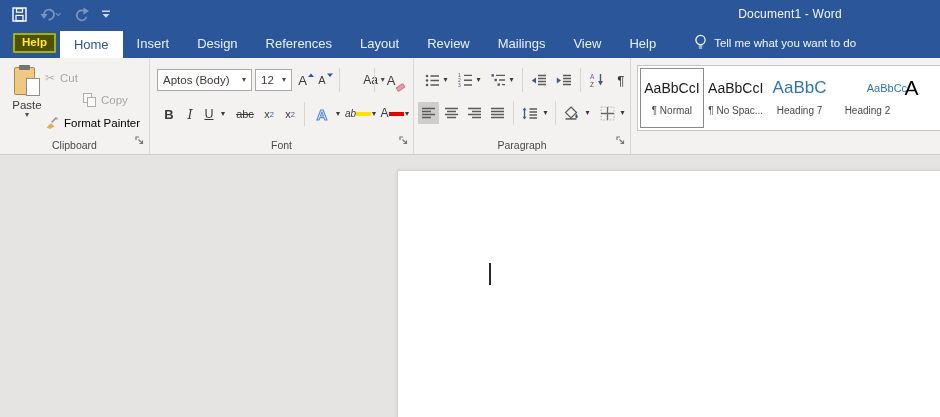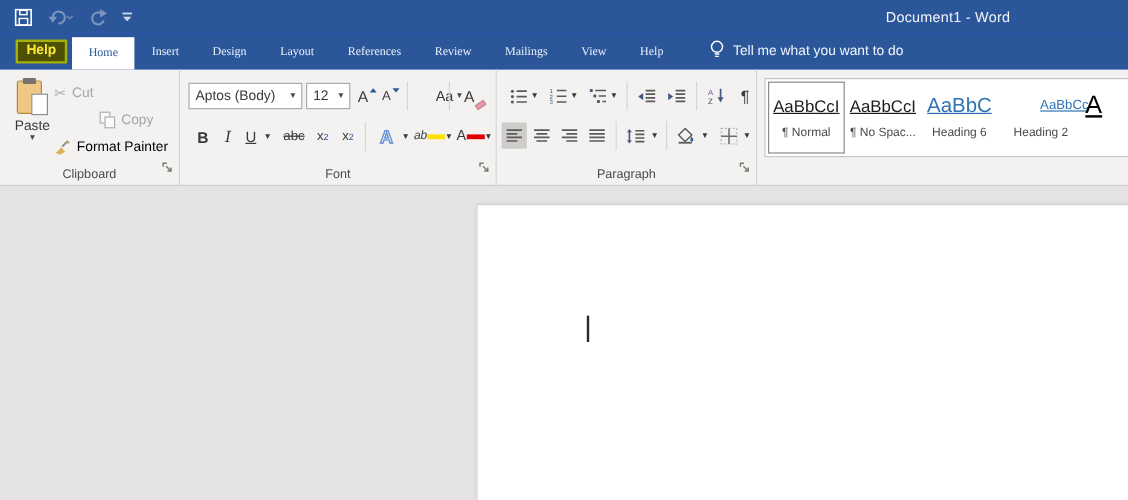--- a/index.html
+++ b/index.html
@@ -1,35 +1,35 @@
 <!DOCTYPE html>
 <html><head>
 <meta charset="utf-8">
 <style>
   * { margin:0; padding:0; box-sizing:border-box; }
   html,body { background:#888; }
   body { font-family:"Liberation Sans", sans-serif; }
   #window {
     position:relative; width:940px; height:417px; overflow:hidden;
-    background:#1d4ed8; font-family:"Liberation Sans", sans-serif;
+    background:#be185d; font-family:"Liberation Sans", sans-serif;
   }
   
   .titlebar { position:absolute; left:0; top:0; width:100%; height:28px; background:#2b579a; }
   .qat { position:absolute; left:12px; top:0; height:28px; display:flex; align-items:center; gap:12px; }
   .qat-btn { display:inline-flex; align-items:center; cursor:default; }
   .title-text { position:absolute; left:660px; top:0; width:260px; height:28px;
     display:flex; align-items:center; justify-content:center;
     color:#f2f5fb; font-size:12px; letter-spacing:.2px; }
   
   .tabrow { position:absolute; left:0; top:28px; width:100%; height:30px; background:#2b579a;
     display:flex; align-items:center; }
   .file-tab { margin-left:13px; padding:2px 7px 3px; background:#4e5104; border:2px solid #a3b109;
     color:#ffe83a; font-size:11.5px; font-weight:bold; line-height:1; border-radius:1px; cursor:default; }
   .tab { padding:0 14px; height:30px; display:flex; align-items:center; color:#e9effa;
-    font-size:10px; cursor:default;font-family:Liberation Serif, serif; }
+    font-size:13px; cursor:default; }
   .tab.active { background:#ffffff; color:#2b579a; height:27px; align-self:flex-end; margin-left:4px; }
   .tellme { display:flex; align-items:center; gap:7px; margin-left:24px; color:#f2f6fd; font-size:11.5px; cursor:default; }
   
   .ribbon { position:absolute; left:0; top:58px; width:100%; height:97px; background:#f3f2f1;
     border-bottom:1px solid #d0cecc; }
   .group { position:absolute; top:0; bottom:0; border-right:1px solid #d8d6d4; }
   #grp-clipboard { left:0; width:150px; }
   #grp-font { left:150px; width:264px; }
   #grp-paragraph { left:414px; width:217px; }
   #grp-styles { left:631px; right:0; border-right:none; }
@@ -70,21 +70,21 @@
   .supsub .mk { font-size:7.5px; color:#2b579a; }
   
   .sel { background:#cfcdcb; border-radius:1px; }
   .pilcrow { font-size:13.5px; color:#3b3a39; }
   
   .gallery { position:absolute; left:6px; top:7px; right:-2px; height:66px; background:#fff;
     border:1px solid #c8c6c4; display:flex; align-items:stretch; padding:2px; overflow:hidden; }
   .style-item { width:72px; display:flex; flex-direction:column; align-items:center;
     padding-top:9px; cursor:default; border:1px solid transparent; }
   .style-item.selected { border:1px solid #8c8a88; box-shadow:inset 0 0 0 1px #fff; }
-  .style-prev { font-size:14px; color:#1c1c1c; line-height:20px; white-space:nowrap;text-decoration:underline; }
+  .style-prev { font-size:14px; color:#1c1c1c; line-height:20px; white-space:nowrap; }
   .style-prev.h1 { color:#2e74b5; font-size:17px; }
   .style-prev.h2 { color:#2e74b5; font-size:11px;margin-left:39px; }
   .style-prev.big { color:#000; font-size:21px; font-weight:500; }
   .style-name { font-size:10px; color:#4a4a4a; margin-top:7px; white-space:nowrap; }
   
   .docarea { position:absolute; left:0; top:155px; right:0; bottom:0; background:#e5e4e3; }
   .page { position:absolute; left:397px; top:15px; right:-10px; bottom:-10px; background:#fff;
     border:1px solid #d2d0ce; box-shadow:0 0 4px rgba(0,0,0,.07); }
   .cursor { position:absolute; left:91px; top:92px; width:2px; height:22px; background:#2a2a2a; }
 </style>
@@ -123,22 +123,22 @@
       </span>
     </div>
     <div class="title-text">Document1 - Word</div>
   </div>
 
   <div class="tabrow">
     <div class="file-tab">Help</div>
     <div class="tab active">Home</div>
     <div class="tab">Insert</div>
     <div class="tab">Design</div>
+    <div class="tab">References</div>
     <div class="tab">Layout</div>
-    <div class="tab">References</div>
     <div class="tab">Review</div>
     <div class="tab">Mailings</div>
     <div class="tab">View</div>
     <div class="tab">Help</div>
     <div class="tellme">
       <span>
         <svg width="13" height="17" viewBox="0 0 13 17">
             <circle cx="6.5" cy="6" r="4.6" fill="none" stroke="#ffffff" stroke-width="1.2"></circle>
             <path d="M4.6 12 h3.8 M4.9 14 h3.2" stroke="#ffffff" stroke-width="1.2" fill="none"></path>
           </svg>
@@ -376,21 +376,21 @@
         <div class="style-item selected">
           <span class="style-prev">AaBbCcI</span>
           <span class="style-name">¶ Normal</span>
         </div>
         <div class="style-item">
           <span class="style-prev">AaBbCcI</span>
           <span class="style-name">¶ No Spac...</span>
         </div>
         <div class="style-item">
           <span class="style-prev h1">AaBbC</span>
-          <span class="style-name">Heading 6</span>
+          <span class="style-name">Heading 7</span>
         </div>
         <div class="style-item">
           <span class="style-prev h2">AaBbCc</span>
           <span class="style-name">Heading 2</span>
         </div>
         <div class="style-item" style="width:40px; align-items:flex-start;">
           <span class="style-prev big">A</span>
           <span class="style-name"></span>
         </div>
       </div>

